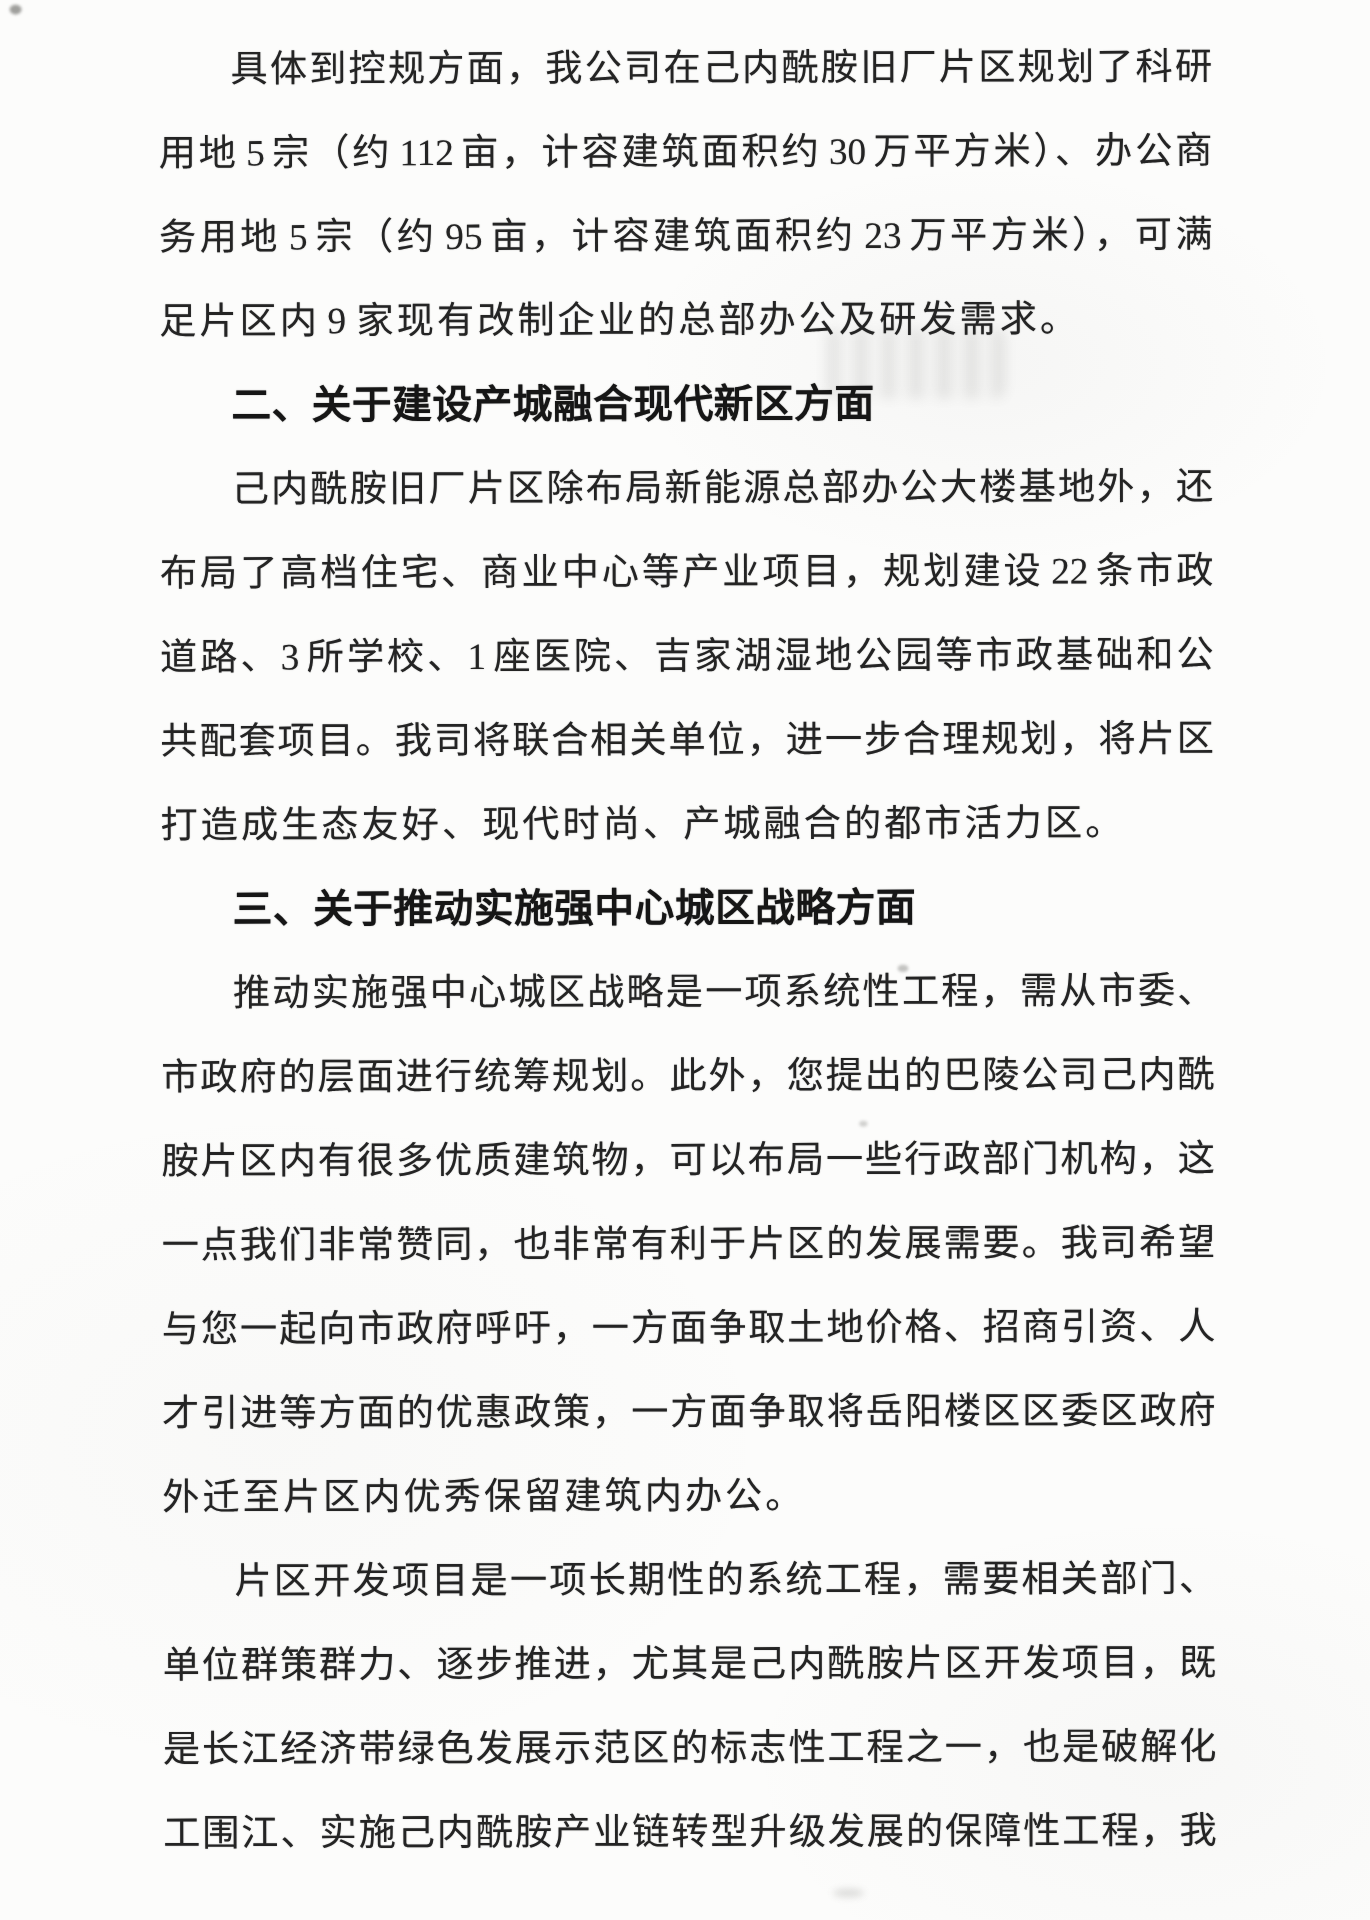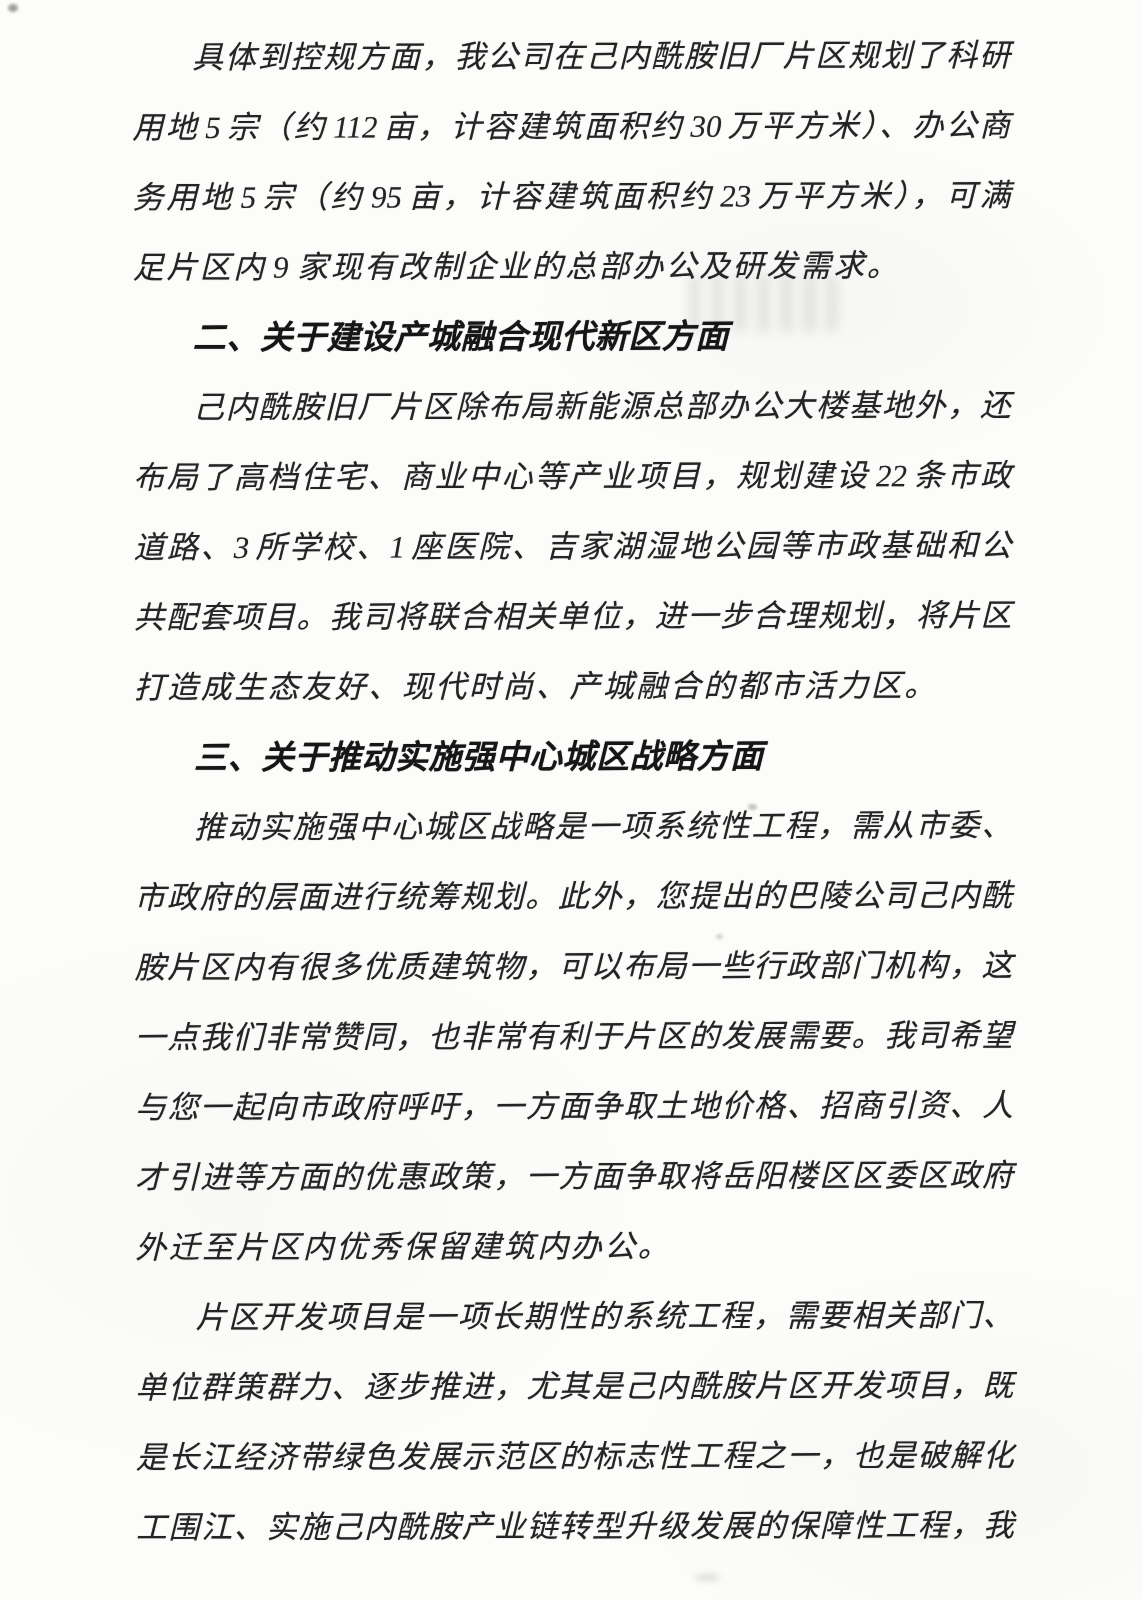--- a/index.html
+++ b/index.html
@@ -11,21 +11,20 @@
     position: relative;
     width: 1142px;
     height: 1600px;
     margin: 0 auto;
     overflow: hidden;
     background-color: #fcfcfb;
     background-image:
       radial-gradient(ellipse 420px 240px at 72% 19%, rgba(130,130,128,0.05), transparent 70%),
       radial-gradient(ellipse 600px 400px at 20% 75%, rgba(140,140,135,0.03), transparent 70%),
       radial-gradient(ellipse 500px 300px at 85% 92%, rgba(130,130,128,0.04), transparent 70%);
-    font-style: italic;
   }
   .textblock {
     position: absolute;
     top: 0; left: 0; right: 0;
     padding: 22px 130px 0 134px;
     transform: rotate(-0.15deg);
     font-family: "Liberation Serif", "DejaVu Serif", serif;
     font-size: 31px;
     color: #242424;
     text-shadow: 0 0 1px rgba(40,40,40,0.45);

